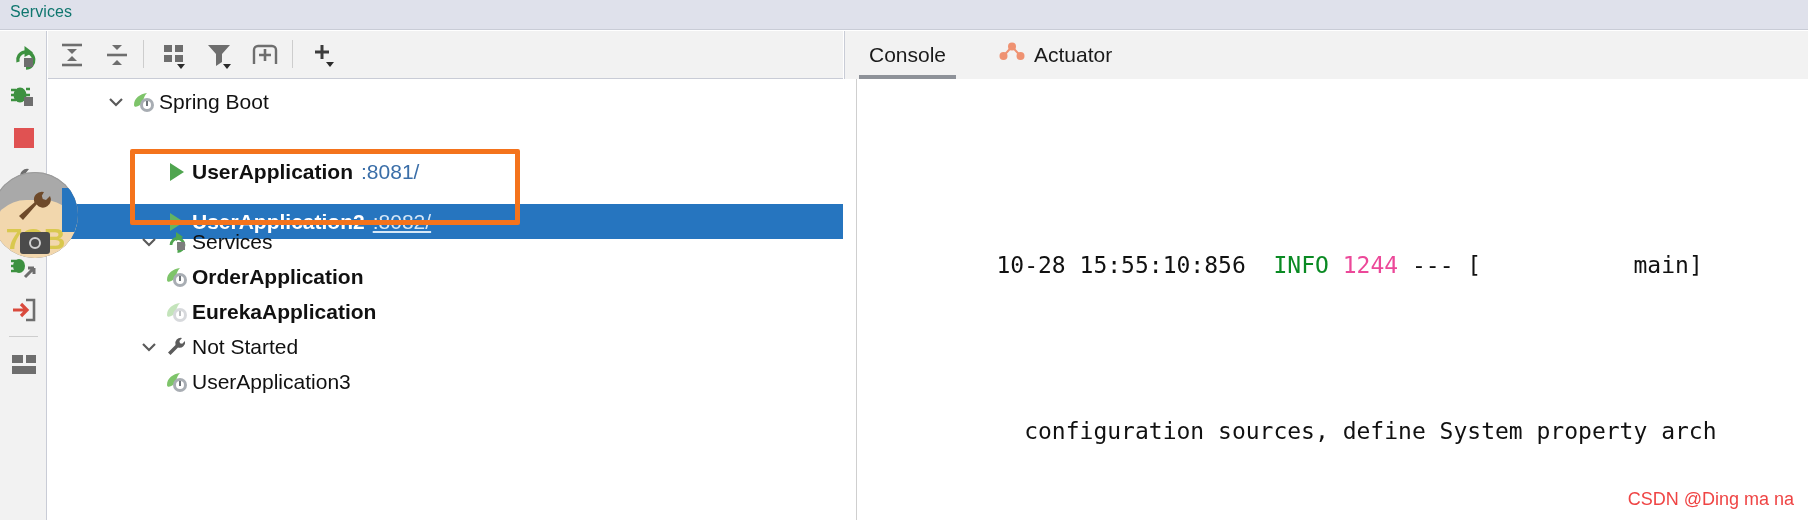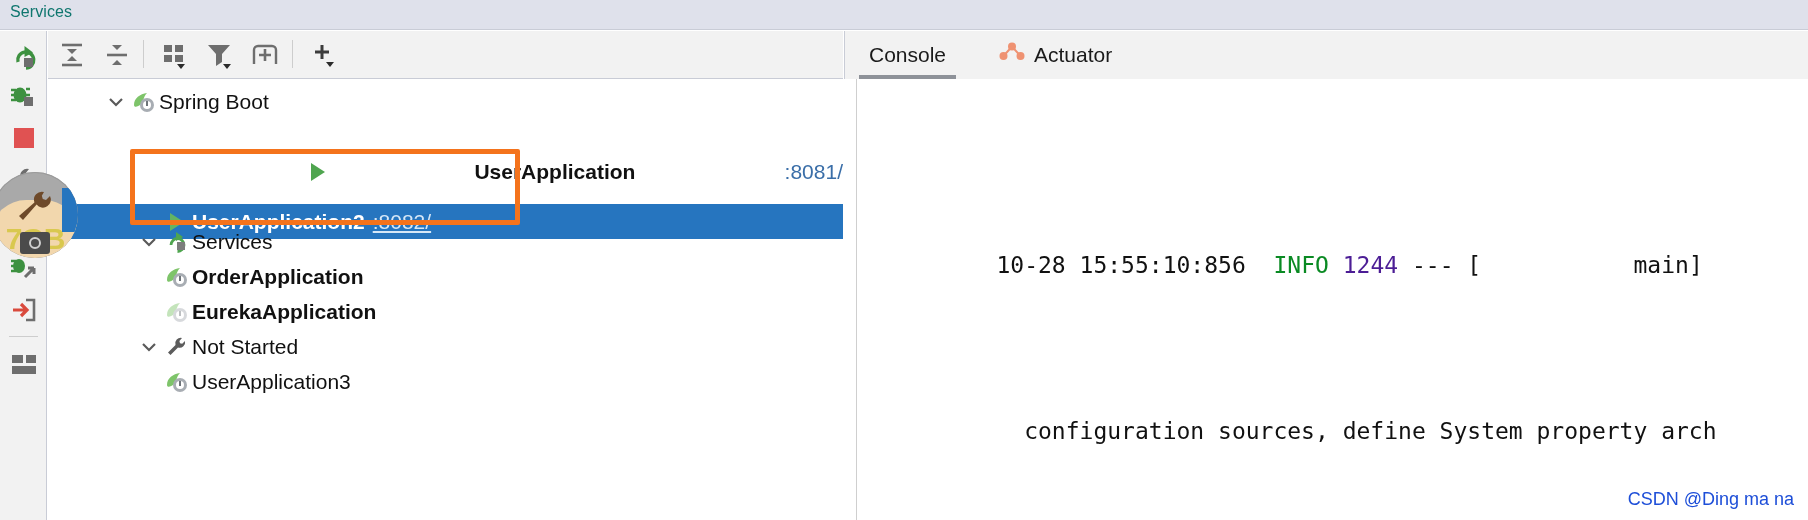--- a/index.html
+++ b/index.html
@@ -127,29 +127,29 @@
   .log-lines {
     position: absolute; left: 14px; top: 0; width: 950px; height: 441px;
     font-family: "DejaVu Sans Mono", "Liberation Mono", monospace;
     font-size: 23px;
     line-height: 41.5px;
     white-space: pre;
   }
   .log-line { height: 41.5px; }
   .lg-time { color: #111111; }
   .lg-info { color: #0a8a23; }
-  .lg-pid  { color: #4c1d95; }
+  .lg-pid  { color: #ec4899; }
   .lg-dash { color: #111111; }
   .lg-thread { color: #111111; }
   .lg-text { color: #111111; }
 
   
   .watermark {
     position: absolute; right: 14px; bottom: 10px;
-    font-size: 18px; color: #1d4ed8;
+    font-size: 18px; color: #ef4444;
     white-space: nowrap;
   }
 
   
   .cursor-overlay {
     position: absolute; left: -8px; top: 172px;
     width: 86px; height: 86px; border-radius: 50%;
     overflow: hidden;
     background: #a9a9a9;
     box-shadow: 0 0 0 1px #9a9a9a inset;
@@ -316,21 +316,21 @@
           <path d="M3 16c0-7 6-11 13-12-4 4-3 8-6 11-3 3-7 4-7 1z" fill="#7ec46a"></path>
           <circle cx="16" cy="16" r="7" fill="#a8adb3"></circle>
           <circle cx="16" cy="16" r="4" fill="#fff"></circle>
           <path d="M16 12v5" stroke="#6e7479" stroke-width="2"></path>
         </svg>
       </div>
       <div class="node-label">Spring Boot</div>
     </div>
 
 
-    <div class="tree-row" style="top:75px;justify-content:space-between;">
+    <div class="tree-row" style="top:75px;">
       <div style="width:114px;"></div>
       <div class="node-icon">
         <svg width="24" height="24" viewBox="0 0 24 24">
             <path d="M5 3l14 9-14 9z" fill="#4fa54f"></path>
           </svg>
       </div>
       <div class="node-label bold">UserApplication</div>
       <div class="node-port">:8081/</div>
     </div>
 

